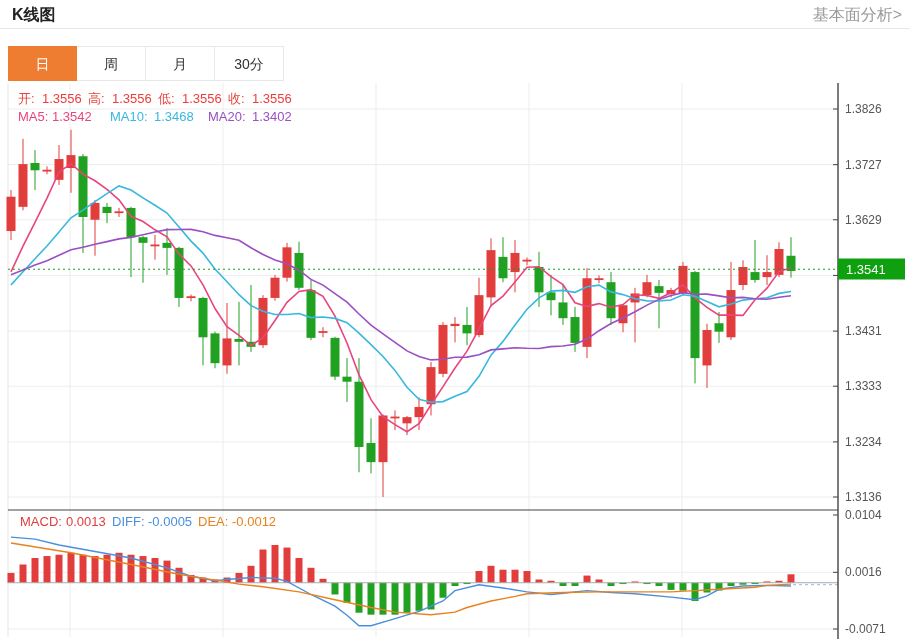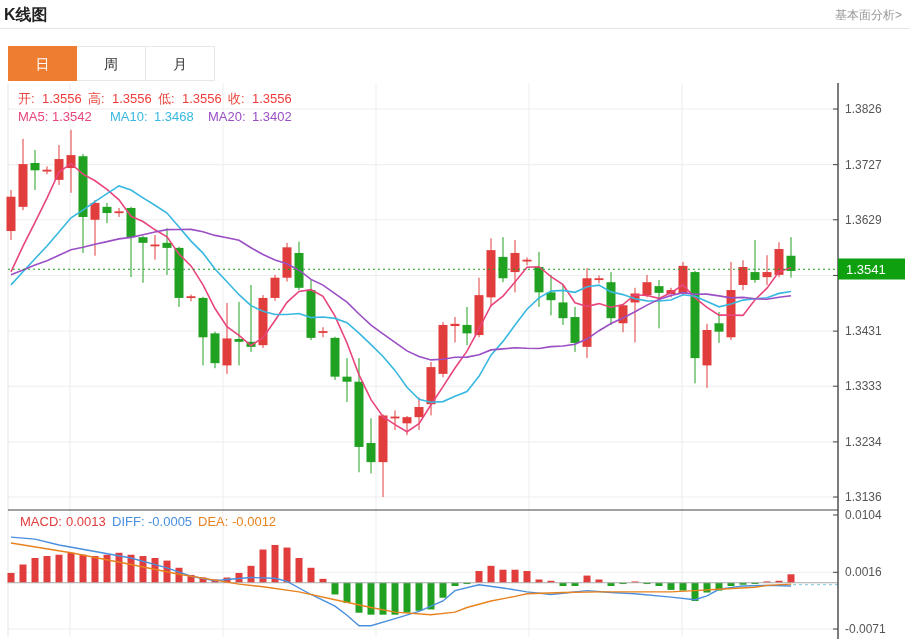--- a/index.html
+++ b/index.html
@@ -1,20 +1,20 @@
 <!DOCTYPE html>
 <html><head>
 <meta charset="utf-8">
 <style>
   html,body{margin:0;padding:0;background:#fff;}
   body{width:910px;height:644px;font-family:"Liberation Sans","DejaVu Sans",sans-serif;overflow:hidden;}
   .hdr{height:29px;display:flex;align-items:center;justify-content:space-between;
-       padding:2px 8px 0 4px;border-bottom:1px solid #e6e6e6;box-sizing:border-box;}
+       padding:2px 8px 0 12px;border-bottom:1px solid #e6e6e6;box-sizing:border-box;}
   .hdr h1{font-size:16px;margin:0;color:#222;font-weight:bold;}
-  .hdr a{font-size:12px;color:#999;text-decoration:none;cursor:pointer;}
+  .hdr a{font-size:16px;color:#999;text-decoration:none;cursor:pointer;}
   .tabs{margin:17px 0 0 8px;height:37px;display:flex;}
   .tab{width:69px;height:35px;line-height:35px;text-align:center;font-size:14px;color:#333;
        background:#fff;border:1px solid #e8e8e8;border-left:none;cursor:pointer;box-sizing:border-box;}
   .tab:first-child{border-left:1px solid #e8e8e8;}
   .tab.active{background:#ee7d31;border-color:#ee7d31;color:#fff;}
   .chart-wrap{position:relative;width:910px;height:556px;}
   svg{display:block;}
   svg text{font-family:"Liberation Sans","DejaVu Sans",sans-serif;}
 </style>
 </head>
@@ -22,20 +22,21 @@
 
 <div class="hdr">
   <h1>K线图</h1>
   <a>基本面分析&gt;</a>
 </div>
 
 <div class="tabs" id="tabbar">
     <div class="tab active">日</div>
     <div class="tab">周</div>
     <div class="tab">月</div>
+    <div class="tab">30分</div>
   </div>
 
 <div class="chart-wrap">
 <svg id="chart" width="910" height="556" viewBox="0 0 910 556">
   <g id="gen-grid">
         <line x1="70" y1="0" x2="70" y2="554" stroke="#ededed" stroke-width="1"></line>
         <line x1="223" y1="0" x2="223" y2="554" stroke="#ededed" stroke-width="1"></line>
         <line x1="376" y1="0" x2="376" y2="554" stroke="#ededed" stroke-width="1"></line>
         <line x1="529" y1="0" x2="529" y2="554" stroke="#ededed" stroke-width="1"></line>
         <line x1="682" y1="0" x2="682" y2="554" stroke="#ededed" stroke-width="1"></line>

